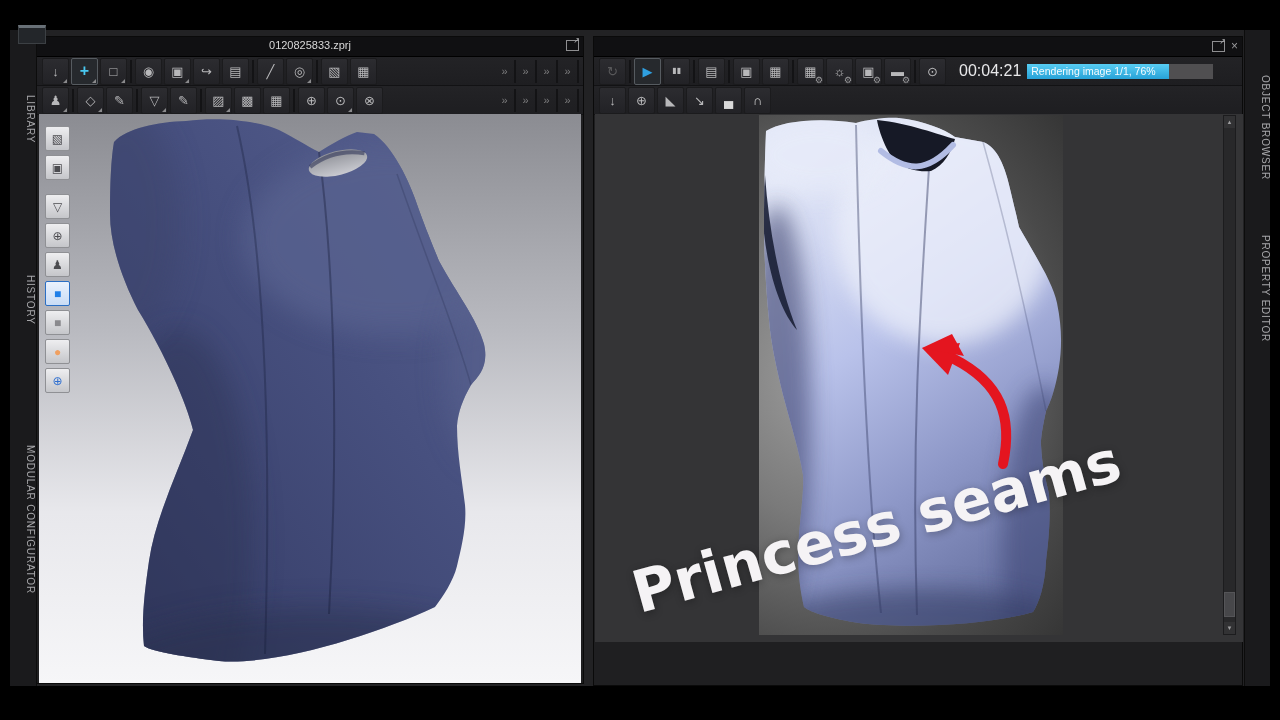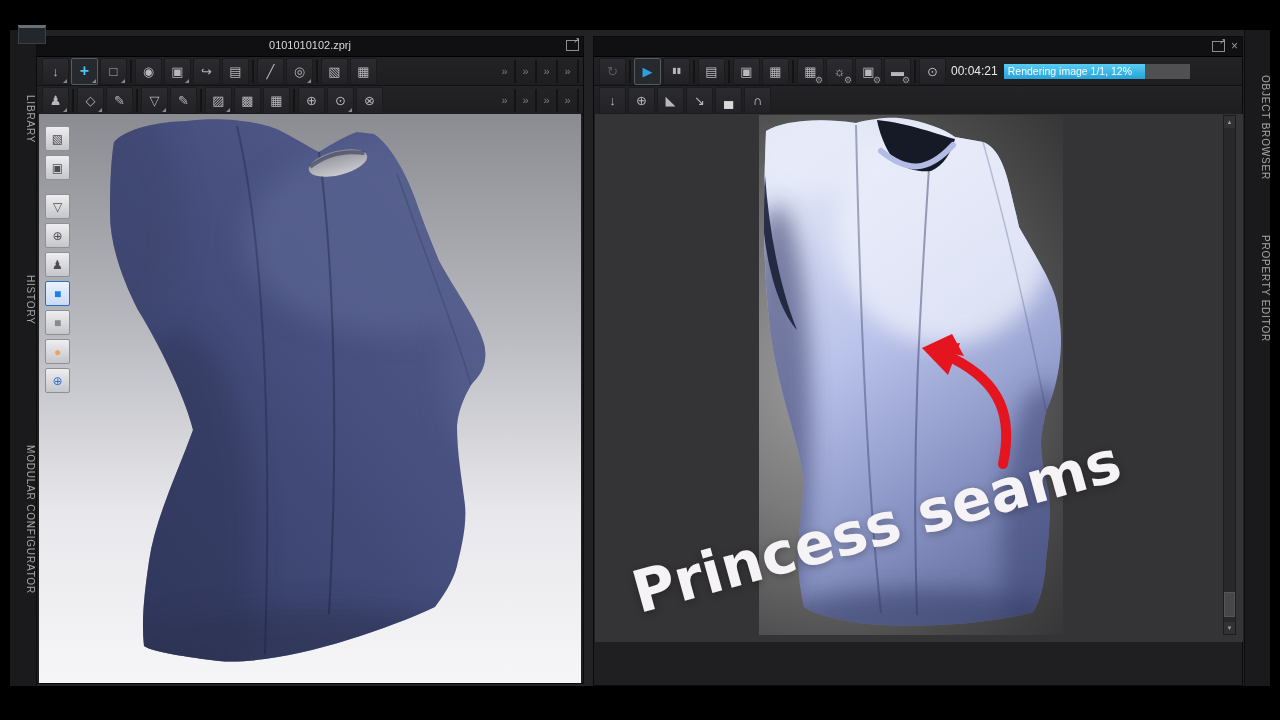--- a/index.html
+++ b/index.html
@@ -39,21 +39,21 @@
   .tb.active{background:#26292d;border-color:#565b60;}
   .tb.dim .g{color:#58585a;}
   .tb .gear{position:absolute;right:0px;bottom:-1px;font-size:9px;color:#9a9a9c;}
   .tb .dd{position:absolute;right:1px;bottom:1px;width:0;height:0;
     border-left:4px solid transparent;border-bottom:4px solid #8a8a8c;}
   .tdiv{width:2px;height:23px;background:#131315;margin:0 2px;flex:0 0 auto;}
   .tspacer{flex:1 1 auto;}
   .chev{width:19px;height:23px;border-right:2px solid #131315;color:#7c7c7e;font-size:11px;
     display:flex;align-items:center;justify-content:center;flex:0 0 auto;}
   
-  .timetxt{font-size:12px;color:#e8e8ea;margin:0 6px 0 4px;flex:0 0 auto;}
+  .timetxt{font-size:16px;color:#e8e8ea;margin:0 6px 0 12px;flex:0 0 auto;}
   .pbar{position:relative;width:186px;height:15px;background:#504f51;flex:0 0 auto;overflow:hidden;}
   .pfill{position:absolute;left:0;top:0;bottom:0;background:linear-gradient(#58cdf3,#27a2d8);}
   .plabel{position:absolute;left:4px;top:1px;font-size:10.5px;color:#f6fbfe;white-space:nowrap;}
   
   #vp3d{position:absolute;left:2px;top:77px;width:542px;height:569px;
     background:linear-gradient(180deg,#8b8c92 0%,#b9bac0 38%,#e8e8ec 70%,#f6f6f8 100%);overflow:hidden;}
   #vp3d svg{position:absolute;left:0;top:0;}
   .strip{position:absolute;left:6px;top:12px;display:flex;flex-direction:column;gap:4px;z-index:3;}
   .vt{width:23px;height:23px;border:1px solid #8f9094;border-radius:2px;
     background:linear-gradient(#eeeef0,#c5c6ca);display:flex;align-items:center;justify-content:center;}
@@ -85,21 +85,21 @@
   <div class="vlabel" style="top:245px">HISTORY</div>
   <div class="vlabel" style="top:415px">MODULAR CONFIGURATOR</div>
 </div>
 <div class="rail" id="rail-r">
   <div class="vlabel" style="top:45px">OBJECT BROWSER</div>
   <div class="vlabel" style="top:205px">PROPERTY EDITOR</div>
 </div>
 
 <div class="panel" id="panel-left">
   <div class="titlebar">
-    <div class="t">0101010102.zprj</div>
+    <div class="t">0120825833.zprj</div>
     <div class="winbtns">
       <div class="popout">
           <span>↗</span>
         </div>
     </div>
   </div>
   <div class="tbar">
       <div class="tb">
         <span class="g">↓</span>
         <span class="dd"></span>
@@ -321,21 +321,21 @@
         <span class="g">▬</span>
         <span class="gear">⚙</span>
       </div>
       <div class="tdiv"></div>
       <div class="tb">
         <span class="g">⊙</span>
       </div>
       <span class="timetxt">00:04:21</span>
     <div class="pbar">
       <div class="pfill" id="pfill" style="width: 76%;"></div>
-      <div class="plabel">Rendering image 1/1, 12%</div>
+      <div class="plabel">Rendering image 1/1, 76%</div>
     </div>
   </div>
   <div class="tbar">
       <div class="tb">
         <span class="g">↓</span>
       </div>
       <div class="tb">
         <span class="g">⊕</span>
       </div>
       <div class="tb">

